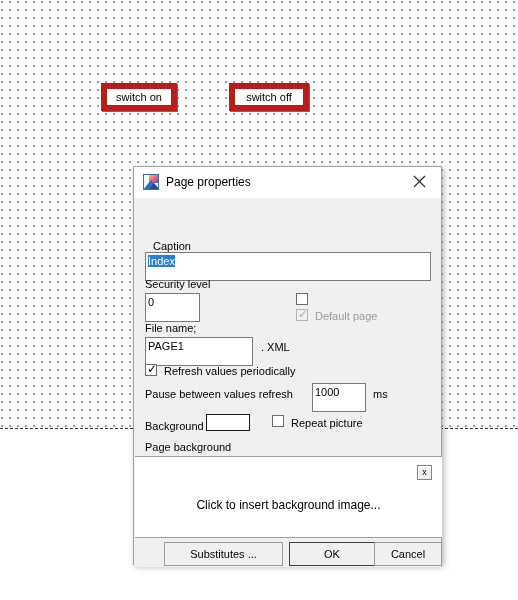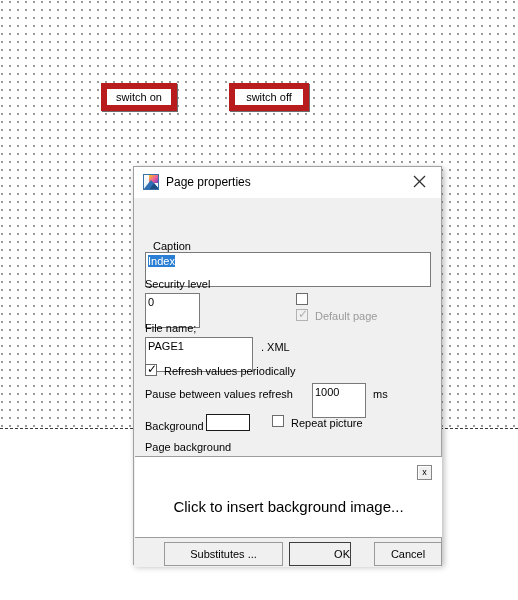--- a/index.html
+++ b/index.html
@@ -144,21 +144,21 @@
   .txtbox {
     position: absolute;
     background: #ffffff;
     border: 1px solid #7a7a7a;
     box-sizing: border-box;
     font-family: "Liberation Sans", sans-serif;
     font-size: 11px;
     color: #000000;
     padding: 1px 2px;
     line-height: 15px;
-    height: 35px;
+    height: 29px;
     overflow: hidden;
     white-space: nowrap;
   }
   .sel {
     background: #2a7fd4;
     color: #ffffff;
   }
 
   .chk {
     position: absolute;
@@ -187,21 +187,21 @@
     background: #ffffff;
     border-top: 1px solid #9d9d9d;
     border-bottom: 1px solid #9d9d9d;
     box-sizing: border-box;
   }
   #bg-image-hint {
     position: absolute;
     left: 0; right: 0;
     top: 41px;
     text-align: center;
-    font-size: 15px;
+    font-size: 12px;
     color: #000000;
   }
   #bg-clear-btn {
     position: absolute;
     right: 10px; top: 8px;
     width: 15px; height: 15px;
     background: #f0f0f0;
     border: 1px solid #868686;
     box-shadow: inset 1px 1px 0 #ffffff;
     box-sizing: border-box;
@@ -309,17 +309,17 @@
     <div class="lbl" style="left:157px; top:219px;">Repeat picture</div>
 
     <div class="lbl" style="left:11px; top:243px;">Page background</div>
 
     <div id="bg-image-panel">
       <div id="bg-image-hint">Click to insert background image...</div>
       <div id="bg-clear-btn">x</div>
     </div>
 
     <div class="btn" id="btn-substitutes" style="left:30px; top:344px; width:119px;">Substitutes ...</div>
-    <div class="btn default" id="btn-ok" style="left:155px; top:344px; width:62px;text-align:right;">OK</div>
+    <div class="btn default" id="btn-ok" style="left:155px; top:344px; width:86px;">OK</div>
     <div class="btn" id="btn-cancel" style="left:240px; top:344px; width:68px;">Cancel</div>
 
   </div>
 </div>
 
 </body></html>

